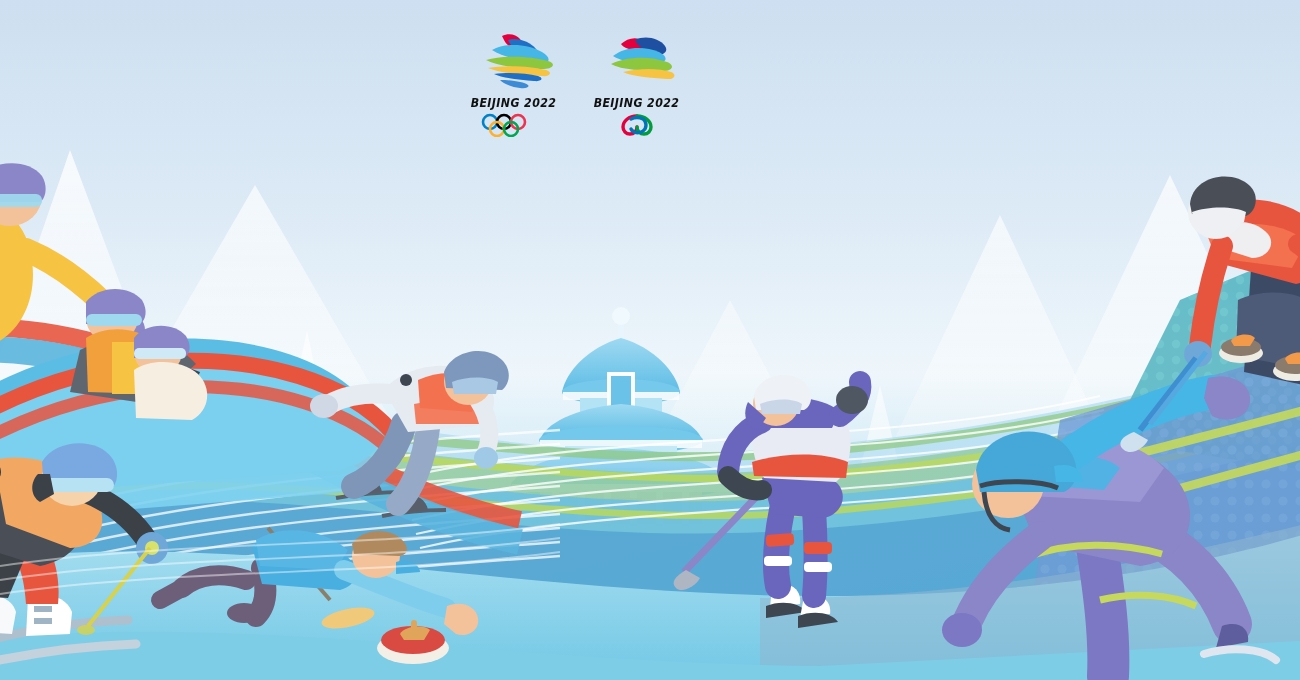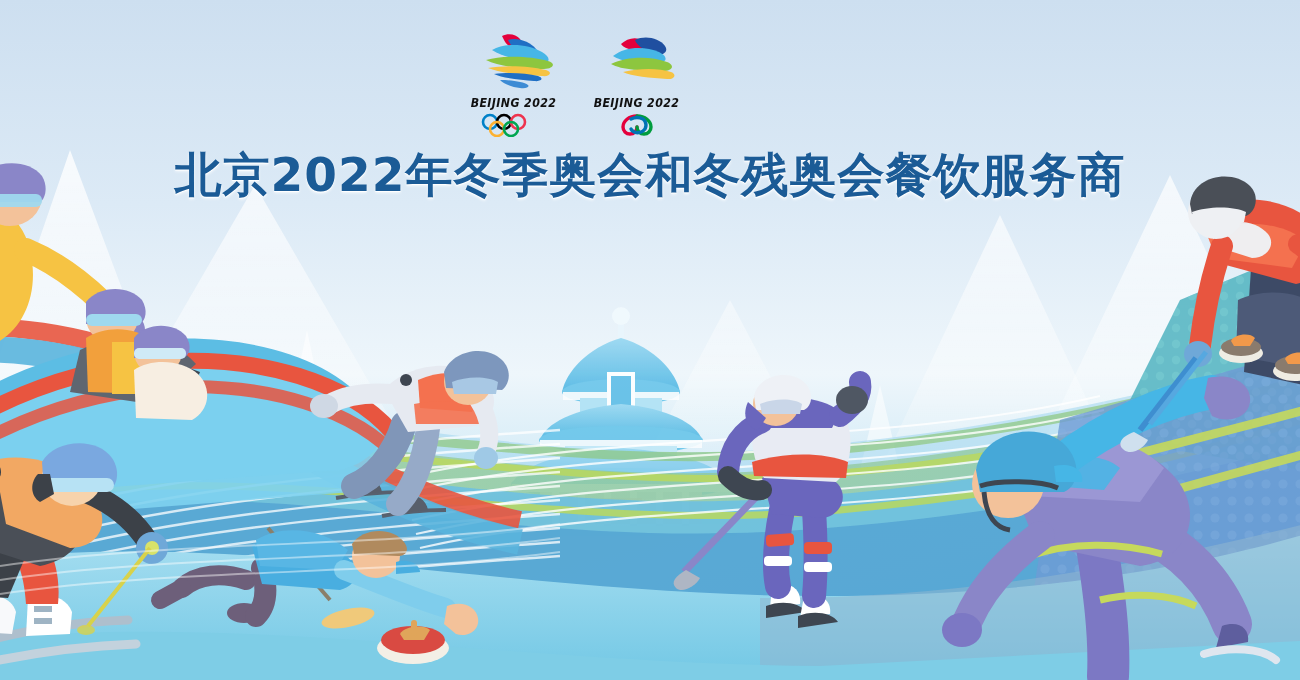--- a/index.html
+++ b/index.html
@@ -450,15 +450,14 @@
         <svg width="56" height="24" viewBox="0 0 56 24">
           <path d="M28 3 C20 3 14 8 14 14 C14 18 17 21 21 21 C25 21 28 18 28 14" fill="none" stroke="#e4003c" stroke-width="3.4" stroke-linecap="round"></path>
           <path d="M28 3 C36 3 42 8 42 14 C42 18 39 21 35 21 C31 21 28 18 28 14" fill="none" stroke="#009c3d" stroke-width="3.4" stroke-linecap="round"></path>
           <path d="M22 6 C26 4 30 4 34 6 C38 9 38 15 34 18 C30 21 24 20 22 16" fill="none" stroke="#0074b4" stroke-width="3.4" stroke-linecap="round"></path>
         </svg>
       </div>
     </div>
 
   </div>
 
-  <div id="title">北京2022年冬季奥会和冬残奥会餐饮服务商</div>
 
 </div>
 
 </body></html>

